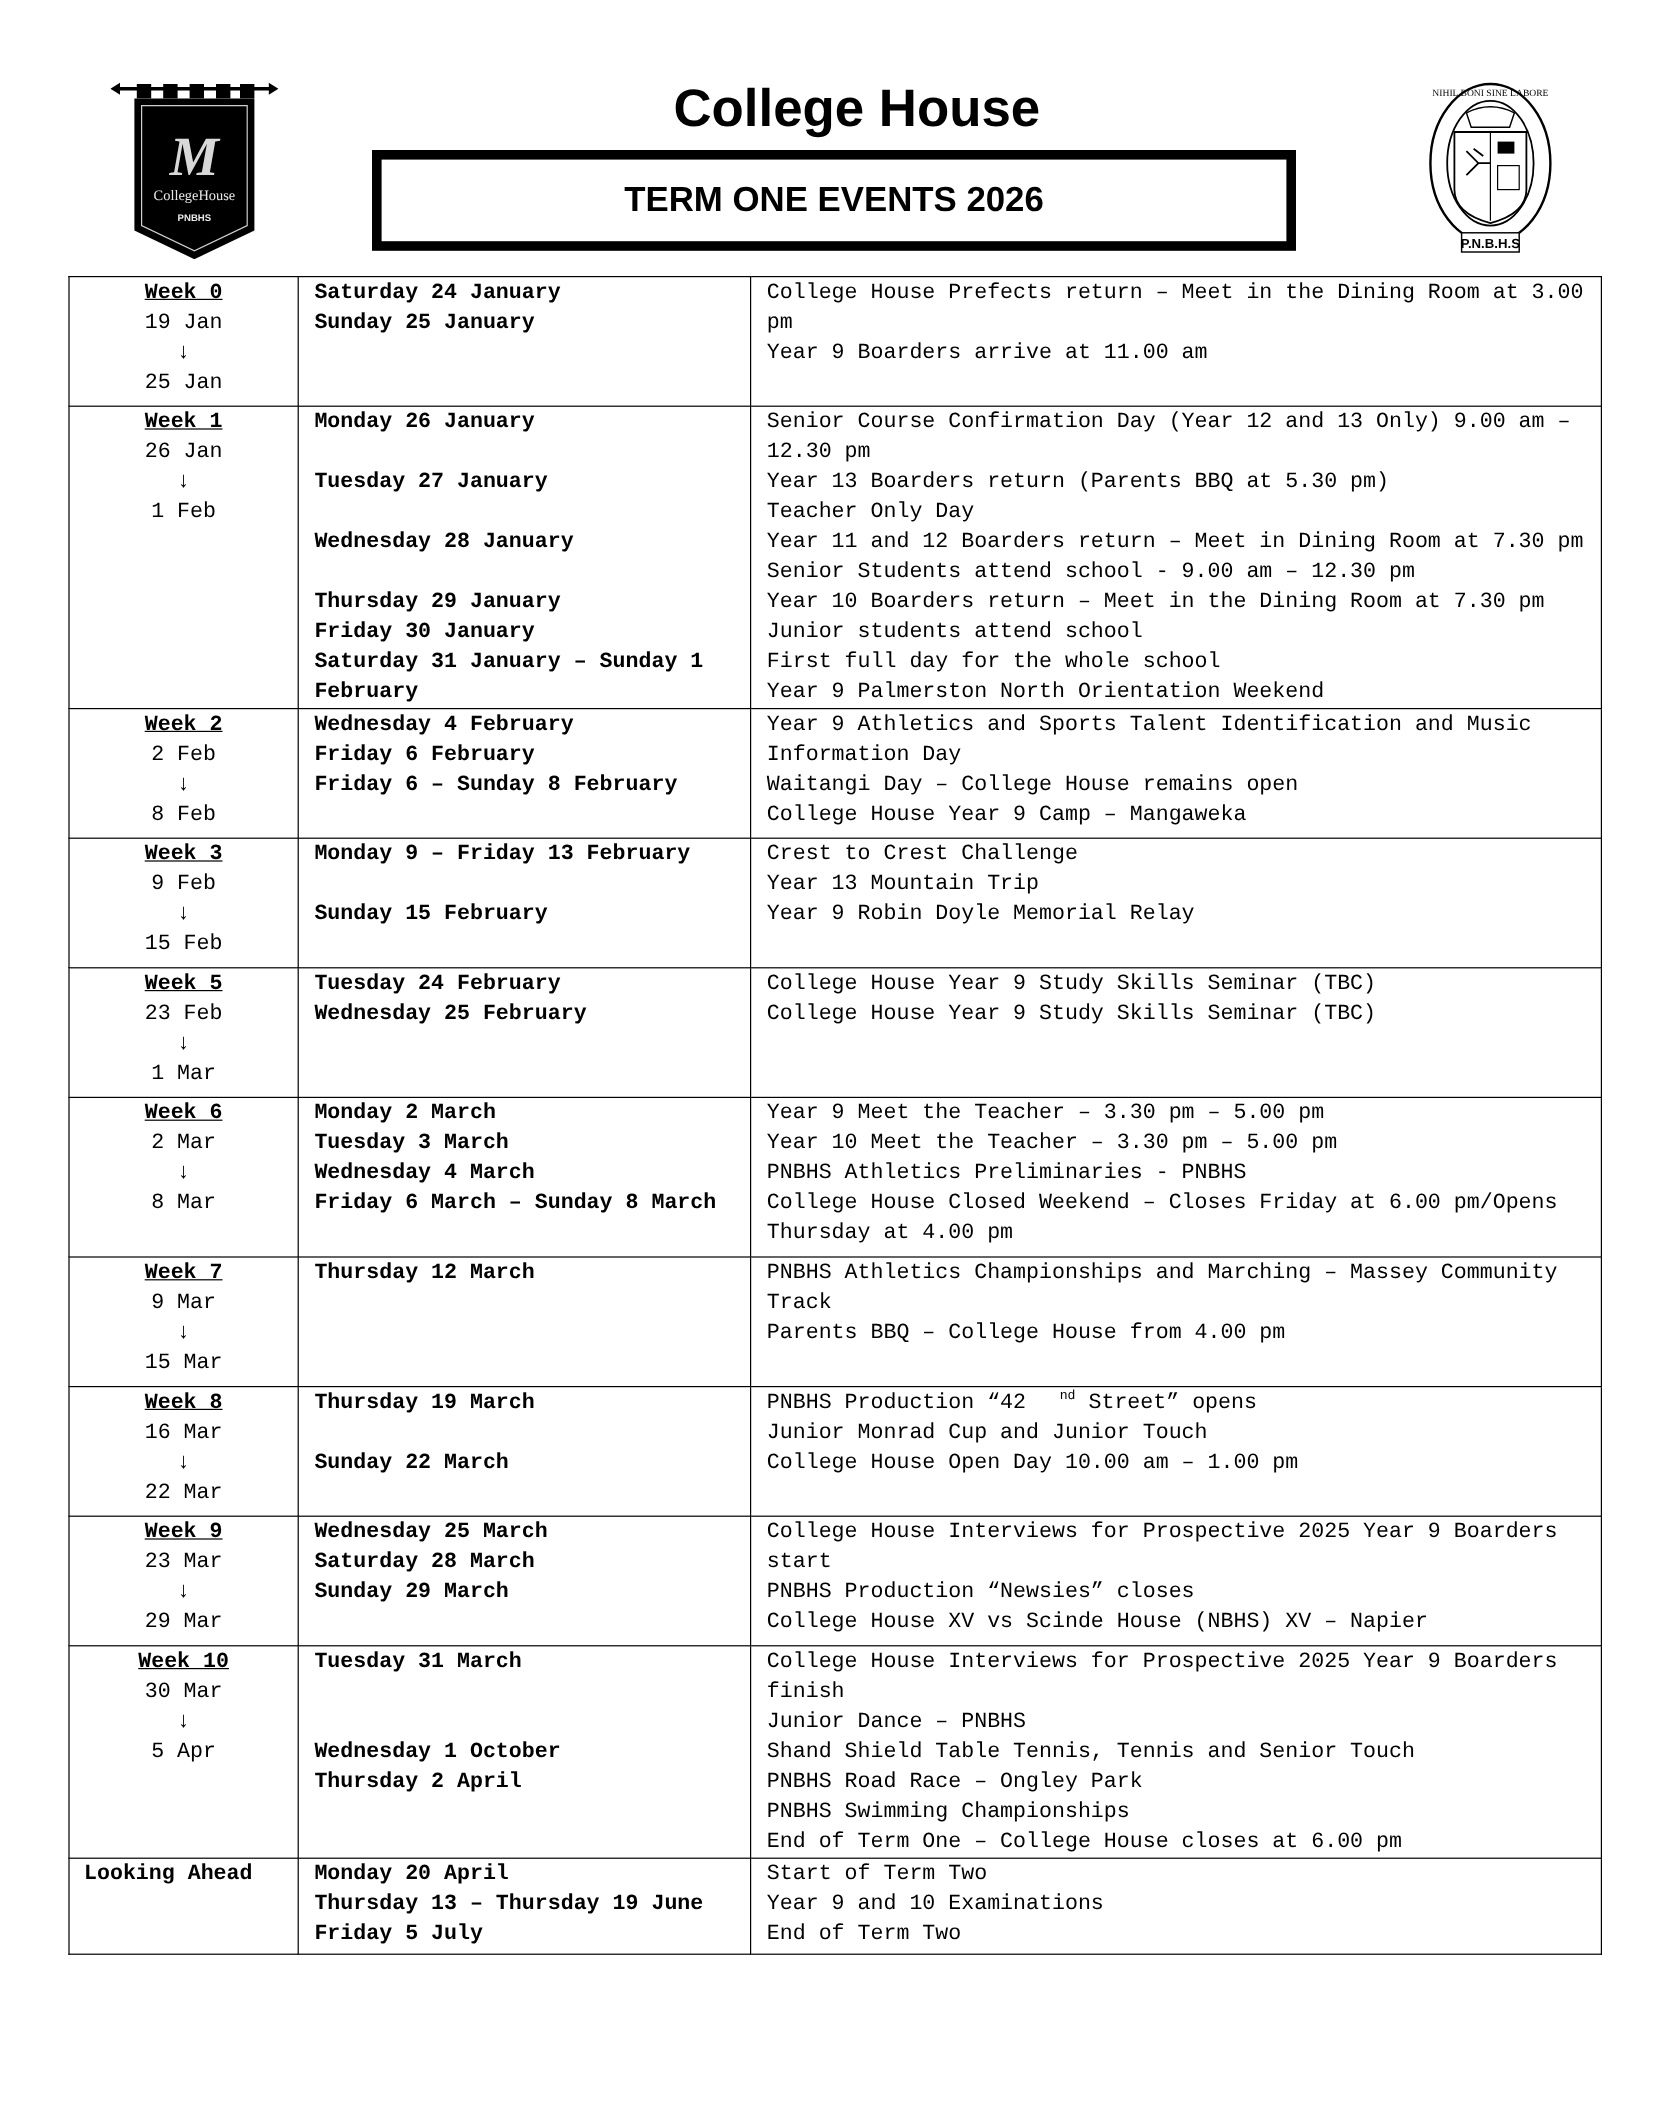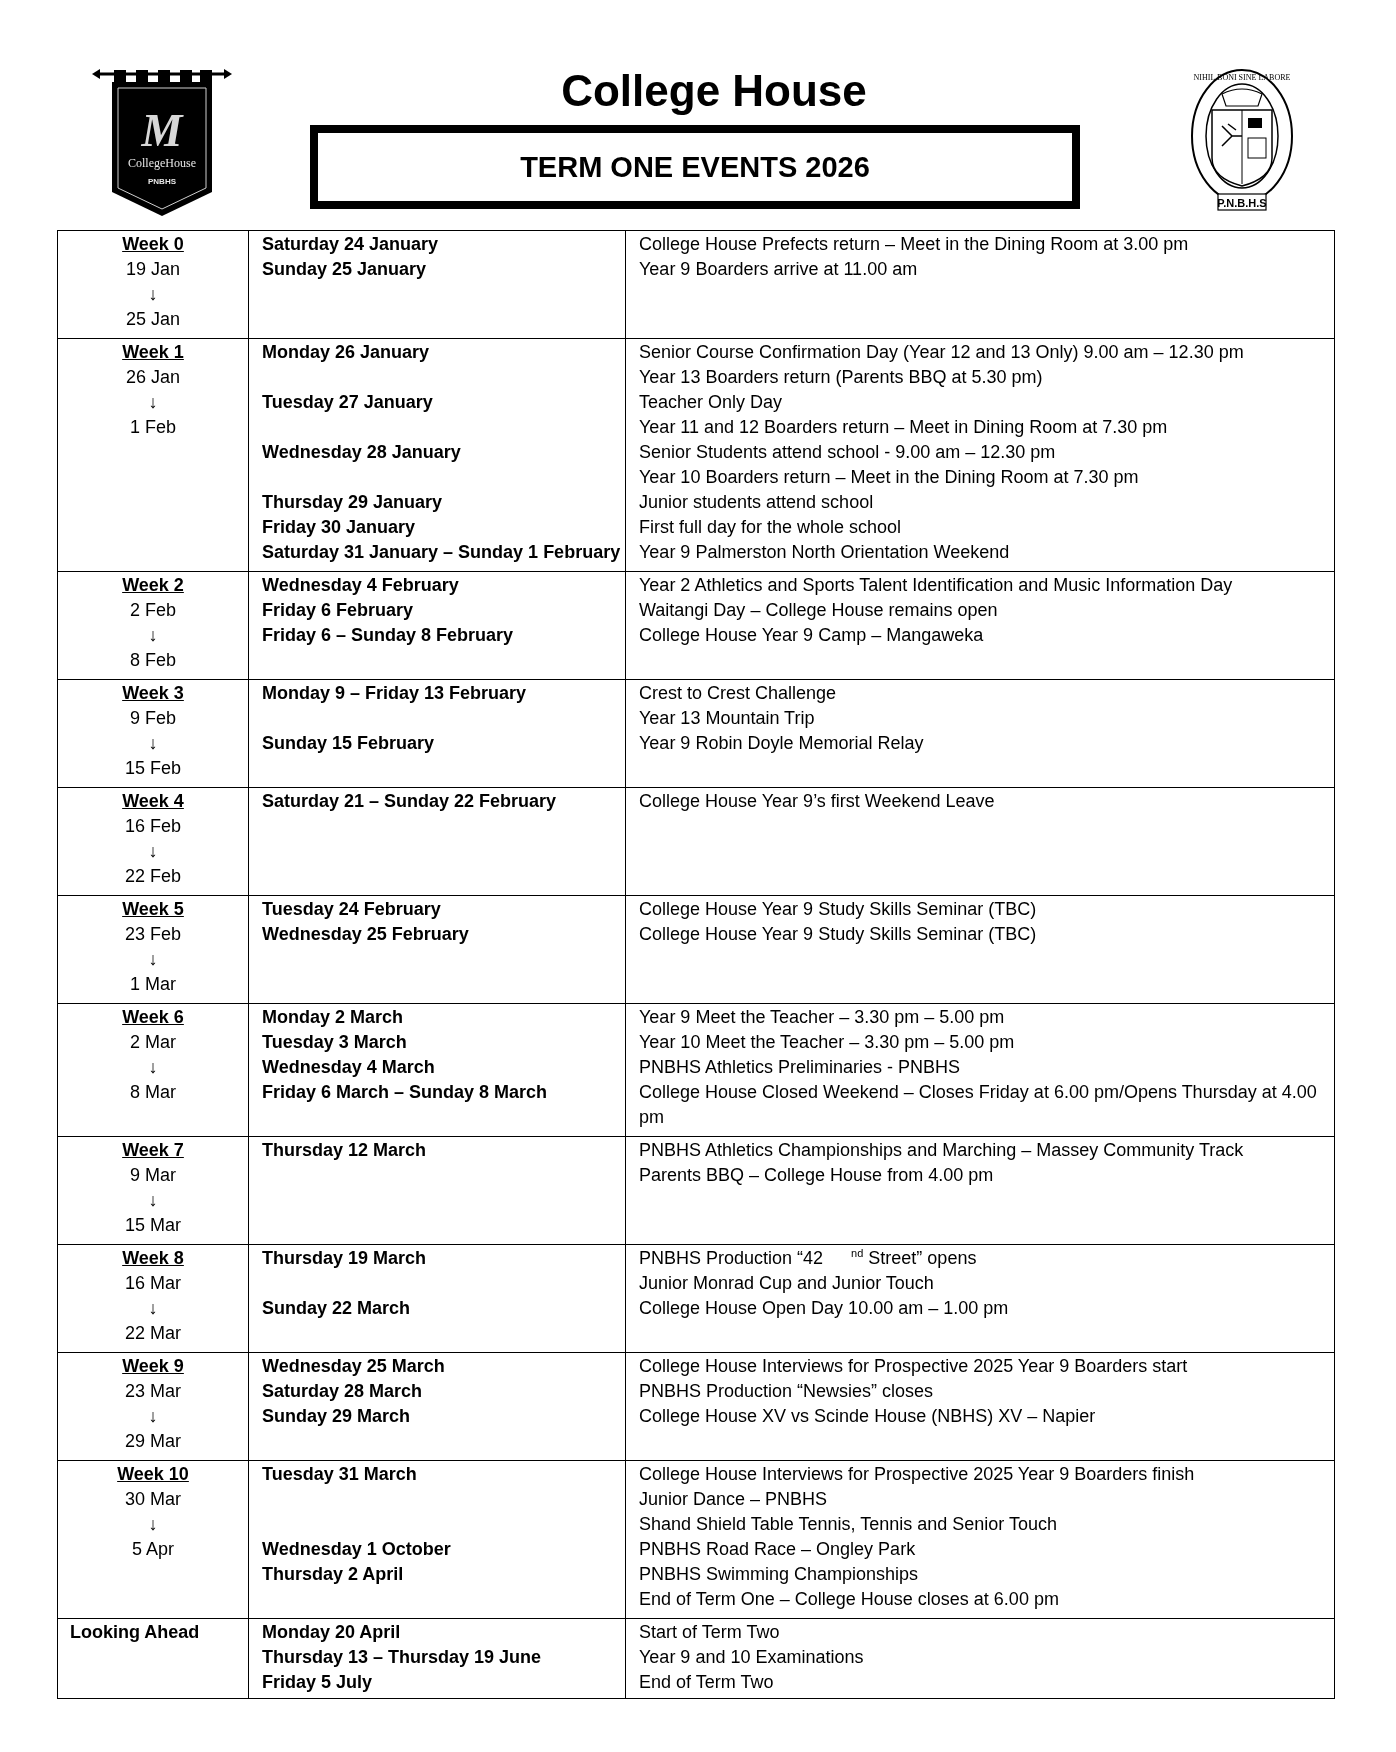--- a/index.html
+++ b/index.html
@@ -3,21 +3,21 @@
 <meta charset="utf-8">
 <style>
   html, body { margin:0; padding:0; background:#ffffff; }
   body { width:1396px; height:1752px; position:relative; font-family:"Liberation Sans", sans-serif; color:#000; overflow:hidden; }
   .logo-left { position:absolute; left:92px; top:66px; width:140px; height:150px; }
   .logo-right { position:absolute; left:1188px; top:66px; width:108px; height:152px; }
   .title { position:absolute; left:16px; width:1396px; top:66px; text-align:center; font-size:44px; font-weight:bold; letter-spacing:0px; }
   .title span { display:inline-block; margin-left:narrow; }
   .banner { position:absolute; left:310px; top:125px; width:770px; height:84px; box-sizing:border-box; border:8px solid #000; display:flex; align-items:center; justify-content:center; }
   .banner span { font-size:29px; font-weight:bold; }
-  table.events { position:absolute; left:57px; top:230px; width:1277px; border-collapse:collapse; table-layout:fixed; }
+  table.events { position:absolute; left:57px; top:230px; width:1277px; border-collapse:collapse; table-layout:fixed;font-family:Liberation Mono, monospace; }
   table.events td { border:1.5px solid #000; vertical-align:top; padding:0; font-size:18px; line-height:25px; }
   col.c1 { width:191px; } col.c2 { width:377px; } col.c3 { width:709px; }
   td.wk { text-align:center; padding-top:1px !important; }
   td.dates { padding:1px 0 0 13px !important; font-weight:bold;margin-left:20px; }
   td.evts { padding:1px 0 0 13px !important; }
   .wk-label { font-weight:bold; text-decoration:underline; display:block; }
   .wk-line { display:block; }
   .arrow { display:block; font-size:18px; }
   .line { display:block; min-height:25px; }
   .looking { text-align:left !important; padding-left:12px !important; font-weight:bold; }
@@ -126,55 +126,41 @@
           <span class="wk-line">2 Feb</span>
           <span class="arrow">↓</span>
           <span class="wk-line">8 Feb</span>
         </td>
         <td class="dates" style="height: 106px;">
           <span class="line">Wednesday 4 February</span>
           <span class="line">Friday 6 February</span>
           <span class="line">Friday 6 – Sunday 8 February</span>
         </td>
         <td class="evts" style="height: 106px;">
-          <span class="line">Year 2 Athletics and Sports Talent Identification and Music Information Day</span>
+          <span class="line">Year 9 Athletics and Sports Talent Identification and Music Information Day</span>
           <span class="line">Waitangi Day – College House remains open</span>
           <span class="line">College House Year 9 Camp – Mangaweka</span>
         </td>
       </tr>
       <tr>
         <td class="wk" style="height: 106px;">
           <span class="wk-label">Week 3</span>
           <span class="wk-line">9 Feb</span>
           <span class="arrow">↓</span>
           <span class="wk-line">15 Feb</span>
         </td>
         <td class="dates" style="height: 106px;">
           <span class="line">Monday 9 – Friday 13 February</span>
           <span class="line"></span>
           <span class="line">Sunday 15 February</span>
         </td>
         <td class="evts" style="height: 106px;">
           <span class="line">Crest to Crest Challenge</span>
           <span class="line">Year 13 Mountain Trip</span>
           <span class="line">Year 9 Robin Doyle Memorial Relay</span>
-        </td>
-      </tr>
-      <tr>
-        <td class="wk" style="height: 106px;">
-          <span class="wk-label">Week 4</span>
-          <span class="wk-line">16 Feb</span>
-          <span class="arrow">↓</span>
-          <span class="wk-line">22 Feb</span>
-        </td>
-        <td class="dates" style="height: 106px;">
-          <span class="line">Saturday 21 – Sunday 22 February</span>
-        </td>
-        <td class="evts" style="height: 106px;">
-          <span class="line">College House Year 9’s first Weekend Leave</span>
         </td>
       </tr>
       <tr>
         <td class="wk" style="height: 106px;">
           <span class="wk-label">Week 5</span>
           <span class="wk-line">23 Feb</span>
           <span class="arrow">↓</span>
           <span class="wk-line">1 Mar</span>
         </td>
         <td class="dates" style="height: 106px;">

